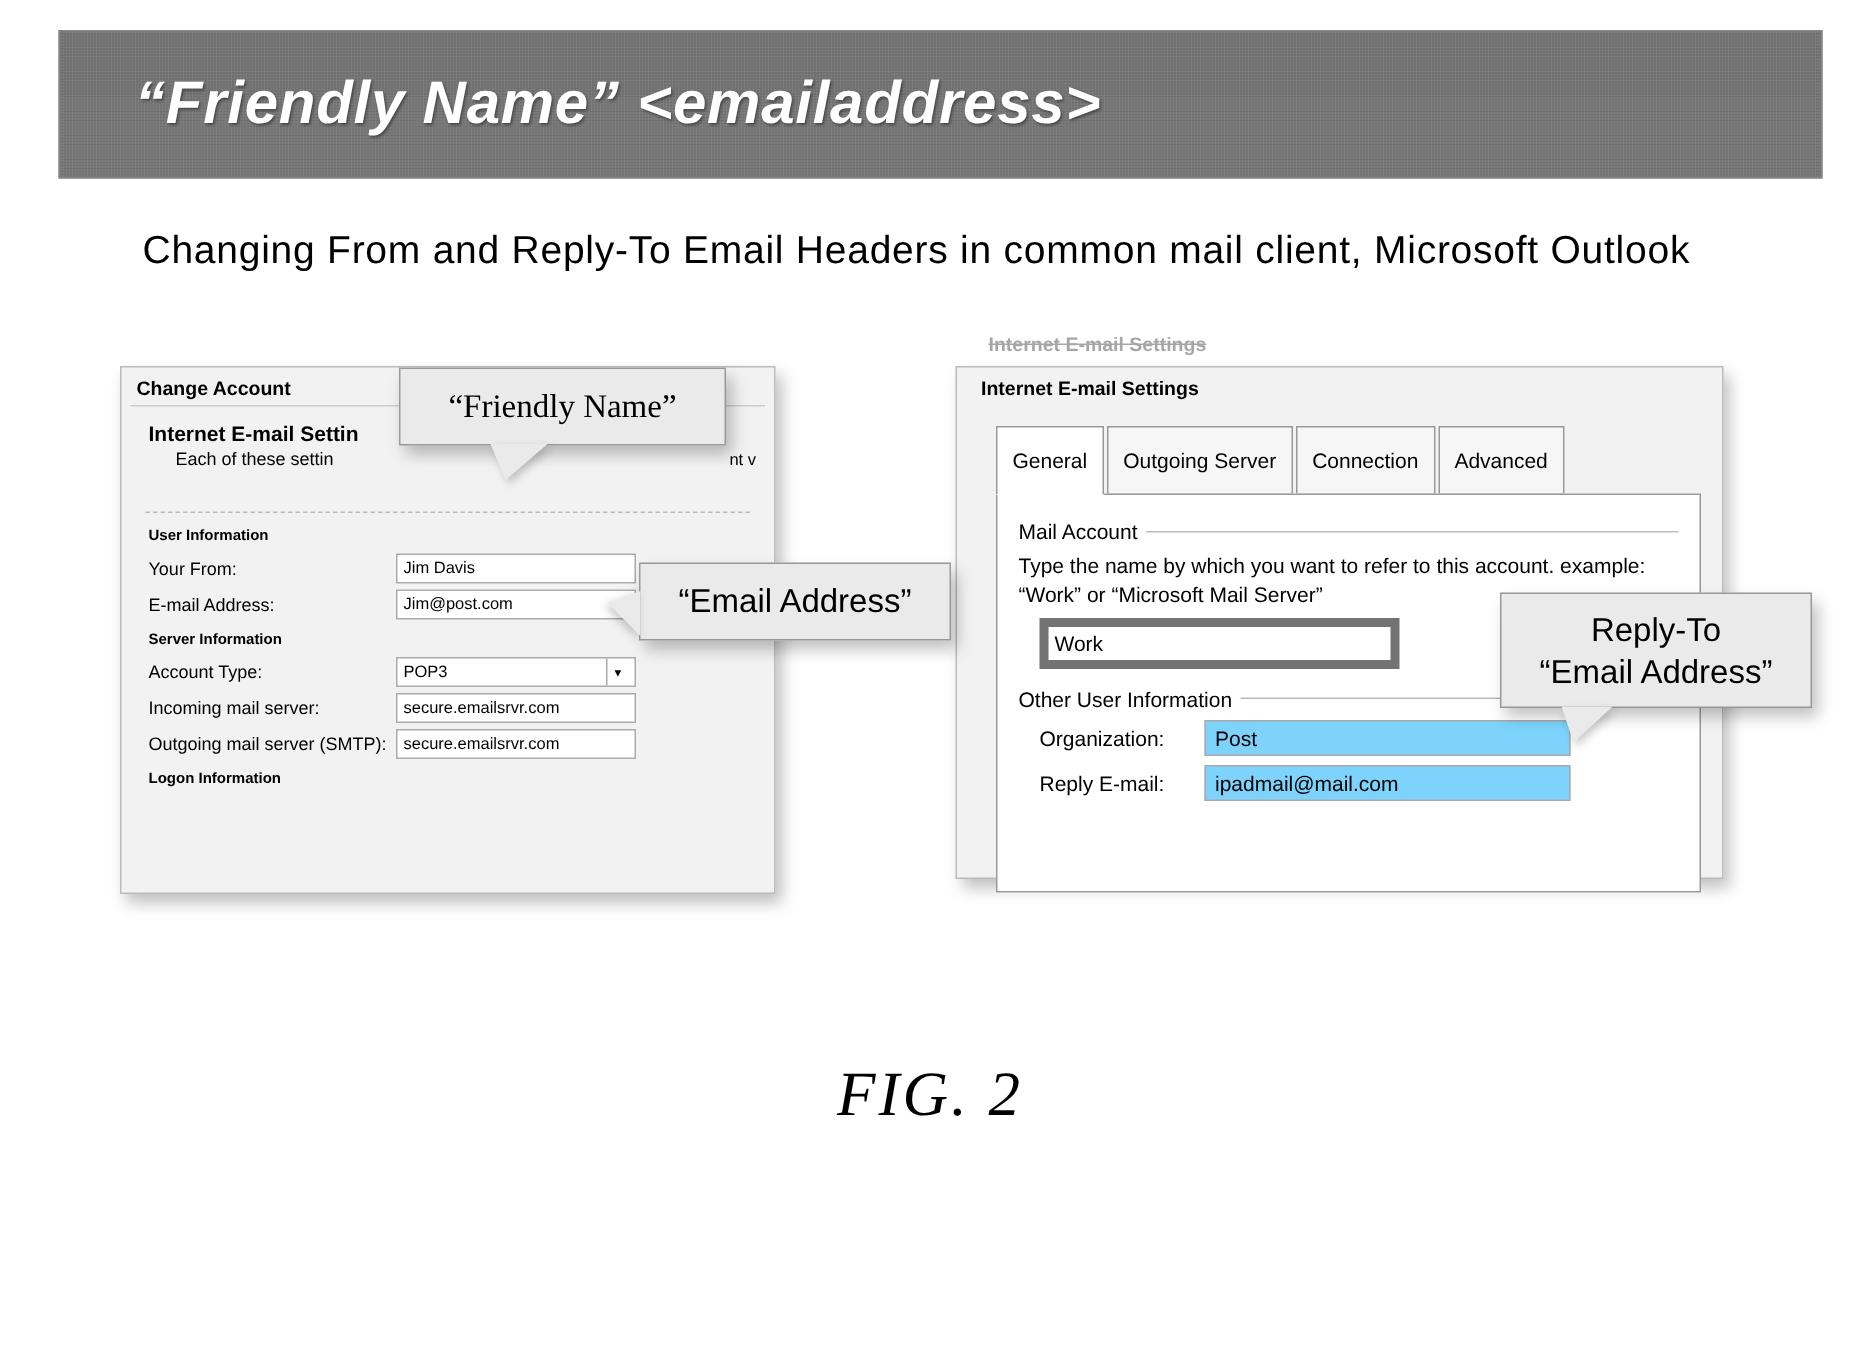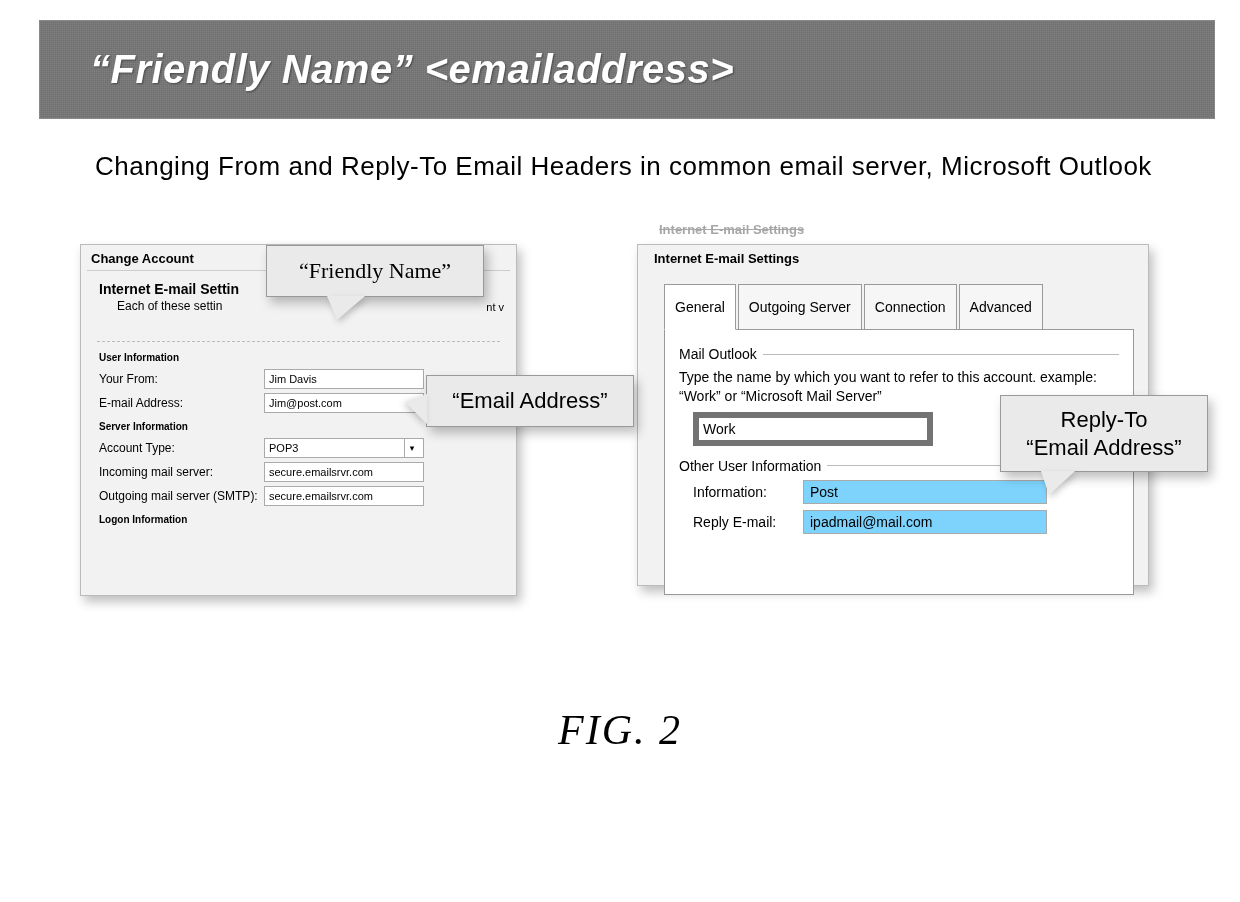--- a/index.html
+++ b/index.html
@@ -208,21 +208,21 @@
     letter-spacing: 2px;
   }
 </style>
 </head>
 <body>
 
 <div class="banner">
   <div class="banner-text">“Friendly Name” &lt;emailaddress&gt;</div>
 </div>
 
-<div class="caption">Changing From and Reply-To Email Headers in common email server, Microsoft Outlook</div>
+<div class="caption">Changing From and Reply-To Email Headers in common mail client, Microsoft Outlook</div>
 
 <div class="panels">
 
   <div class="panel panel-left">
     <div class="win-title">Change Account</div>
     <div class="inner">
       <div style="display:flex;align-items:flex-start;">
         <div style="flex:0 0 170px;">
           <div class="section-head">Internet E-mail Settin</div>
           <div class="sub">Each of these settin</div>
@@ -275,31 +275,31 @@
     <div class="panel panel-right">
       <div class="win-title" style="padding-left:16px;">Internet E-mail Settings</div>
       <div class="tabs">
         <div class="tab active">General</div>
         <div class="tab">Outgoing Server</div>
         <div class="tab">Connection</div>
         <div class="tab">Advanced</div>
       </div>
       <div class="tab-body">
         <div class="legend-line">
-          <span class="txt">Mail Outlook</span>
+          <span class="txt">Mail Account</span>
           <span class="rule"></span>
         </div>
         <div class="desc">Type the name by which you want to refer to this account. example: “Work” or “Microsoft Mail Server”</div>
         <div class="wide-field">Work</div>
         <div class="legend-line" style="margin-top:12px;">
           <span class="txt">Other User Information</span>
           <span class="rule"></span>
         </div>
         <div class="row2">
-          <span class="lbl">Information:</span>
+          <span class="lbl">Organization:</span>
           <span class="fld">Post</span>
         </div>
         <div class="row2">
           <span class="lbl">Reply E-mail:</span>
           <span class="fld">ipadmail@mail.com</span>
         </div>
       </div>
 
       <div class="callout reply">
         <div>Reply-To</div>

